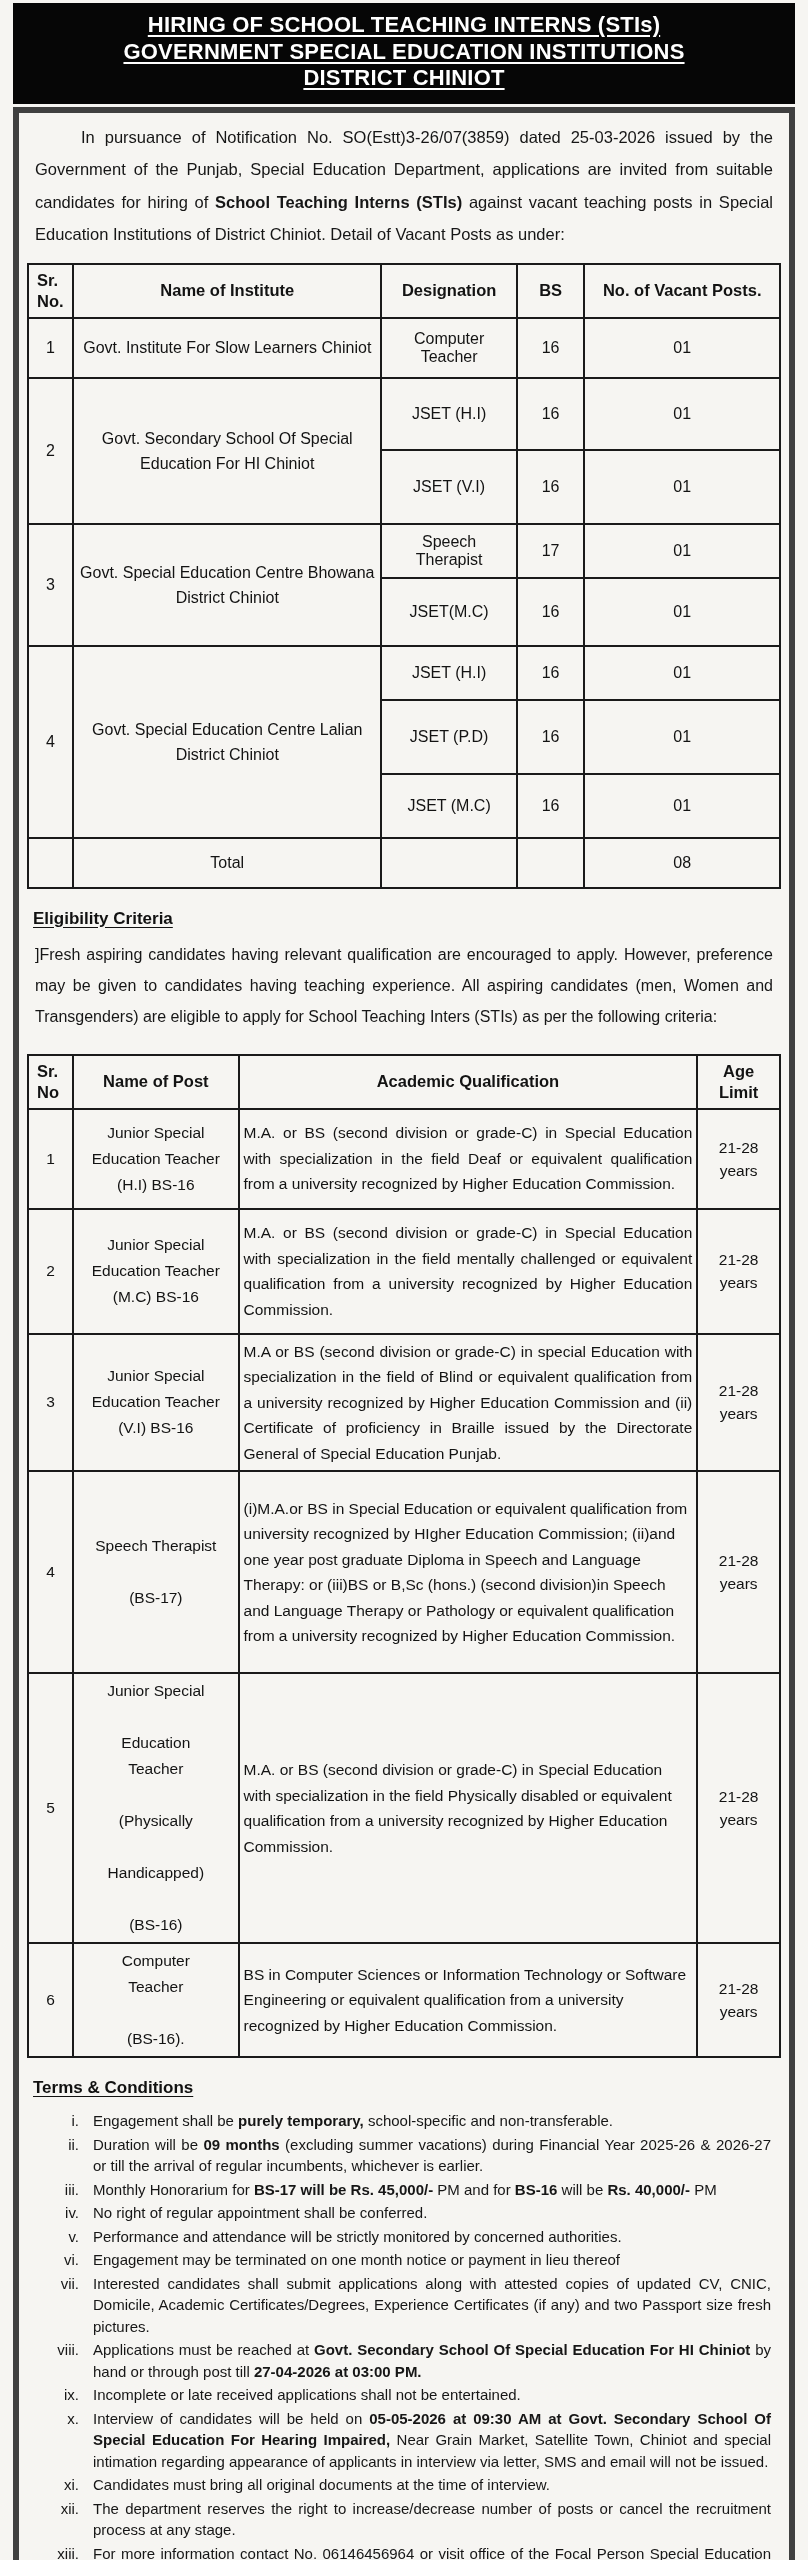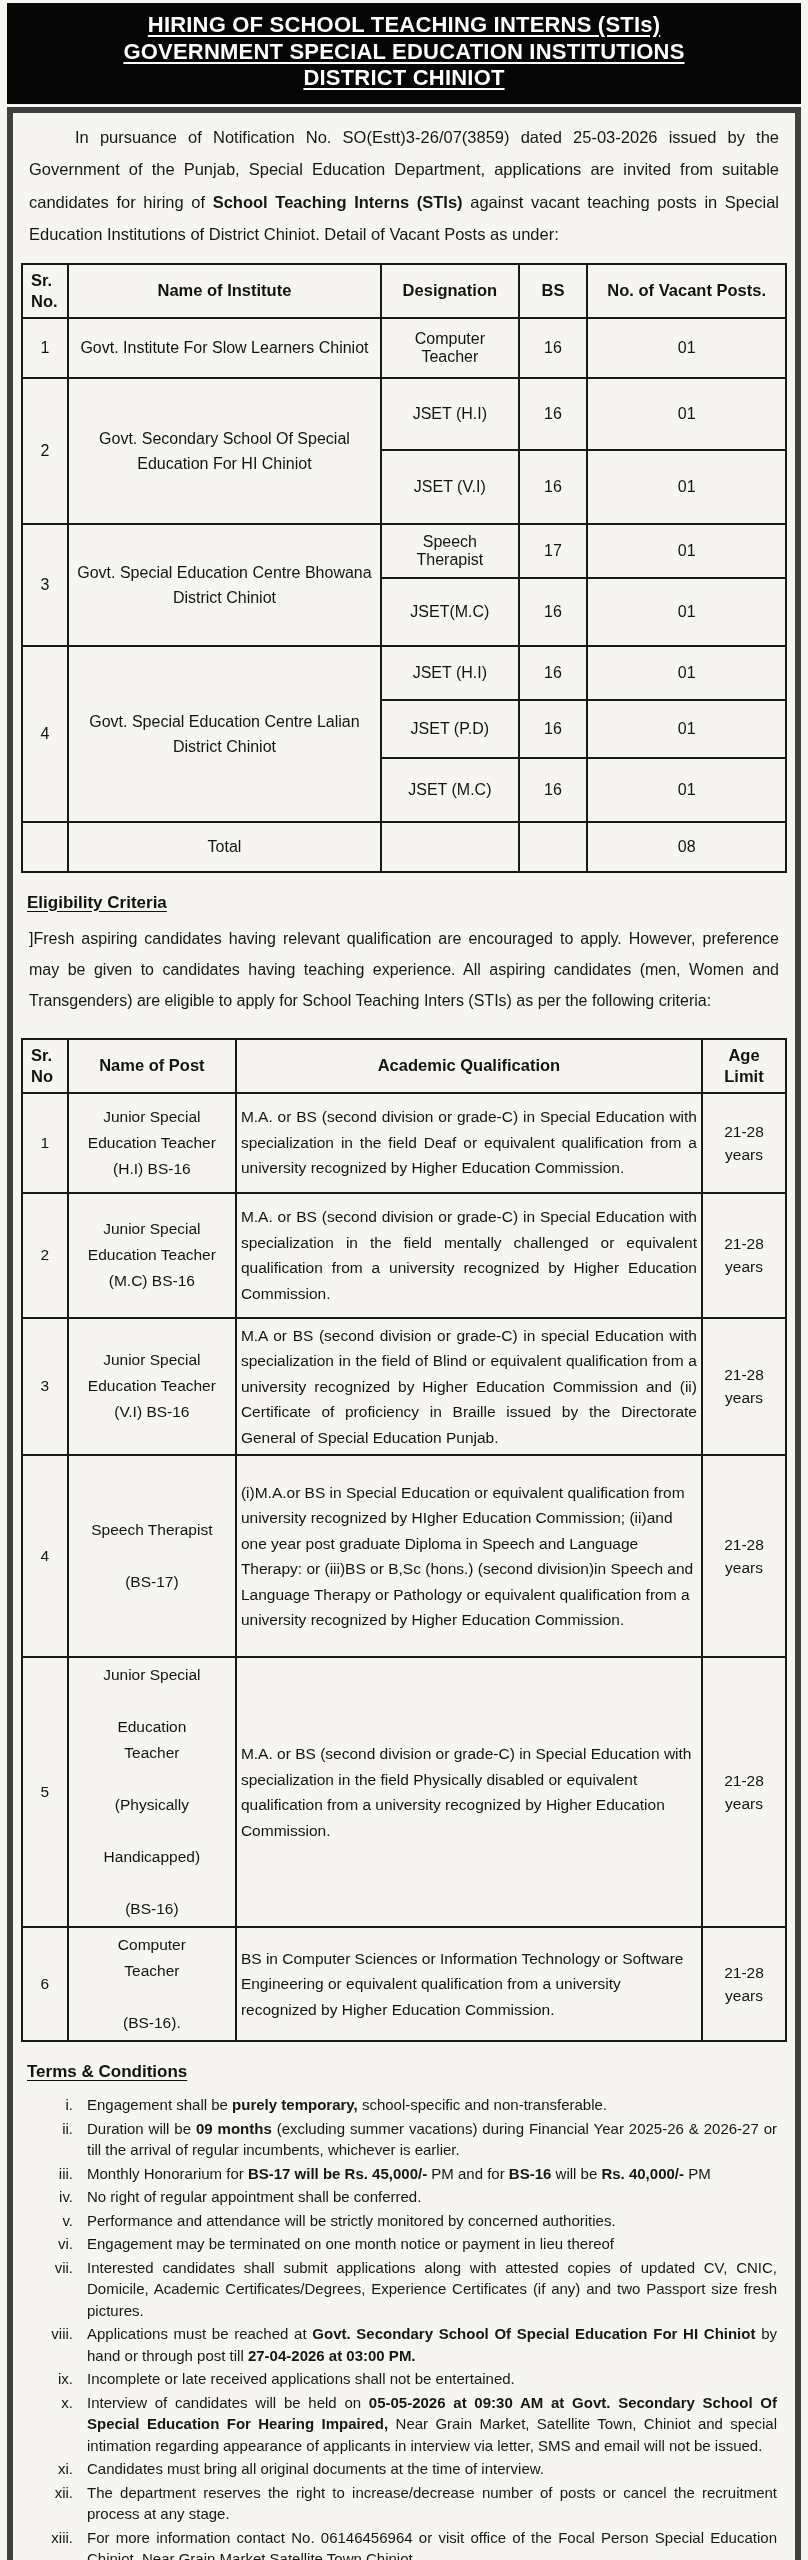--- a/index.html
+++ b/index.html
@@ -1,19 +1,19 @@
 <!DOCTYPE html>
 <html><head>
 <meta charset="utf-8">
 <style>
   html,body{margin:0;padding:0;background:#d8d8d6;}
   .page{
     width:808px;height:2560px;margin:0 auto;box-sizing:border-box;
     background:#f6f5f2;color:#161616;position:relative;overflow:hidden;
-    font-family:"Liberation Sans",sans-serif;padding:3px 7px 0;
+    font-family:"Liberation Sans",sans-serif;padding:3px 13px 0;
   }
   
   .banner{background:#060606;color:#fff;text-align:center;padding:9px 0 12px;}
   .banner .bl{font-size:22px;font-weight:700;line-height:26.5px;letter-spacing:.2px;}
   .banner .bl span{text-decoration:underline;text-underline-offset:3px;}
   
   .doc{border:6px solid #404040;margin-top:3px;padding:2px 8px 6px;}
   .intro{font-size:16.5px;line-height:32.5px;text-align:justify;margin:6px 8px 12px;text-indent:46px;}
   
   table{width:100%;border-collapse:collapse;table-layout:fixed;}
@@ -107,21 +107,21 @@
           </tr>
           <tr>
             <td rowspan="3">4</td>
             <td class="pre inst" rowspan="3">Govt. Special Education Centre Lalian
 District Chiniot</td>
             <td class="pre" style="height: 54px;">JSET (H.I)</td>
             <td>16</td>
             <td>01</td>
           </tr>
           <tr>
-            <td class="pre" style="height: 58px;">JSET (P.D)</td>
+            <td class="pre" style="height: 74px;">JSET (P.D)</td>
             <td>16</td>
             <td>01</td>
           </tr>
           <tr>
             <td class="pre" style="height: 64px;">JSET (M.C)</td>
             <td>16</td>
             <td>01</td>
           </tr>
           <tr>
             <td></td>

